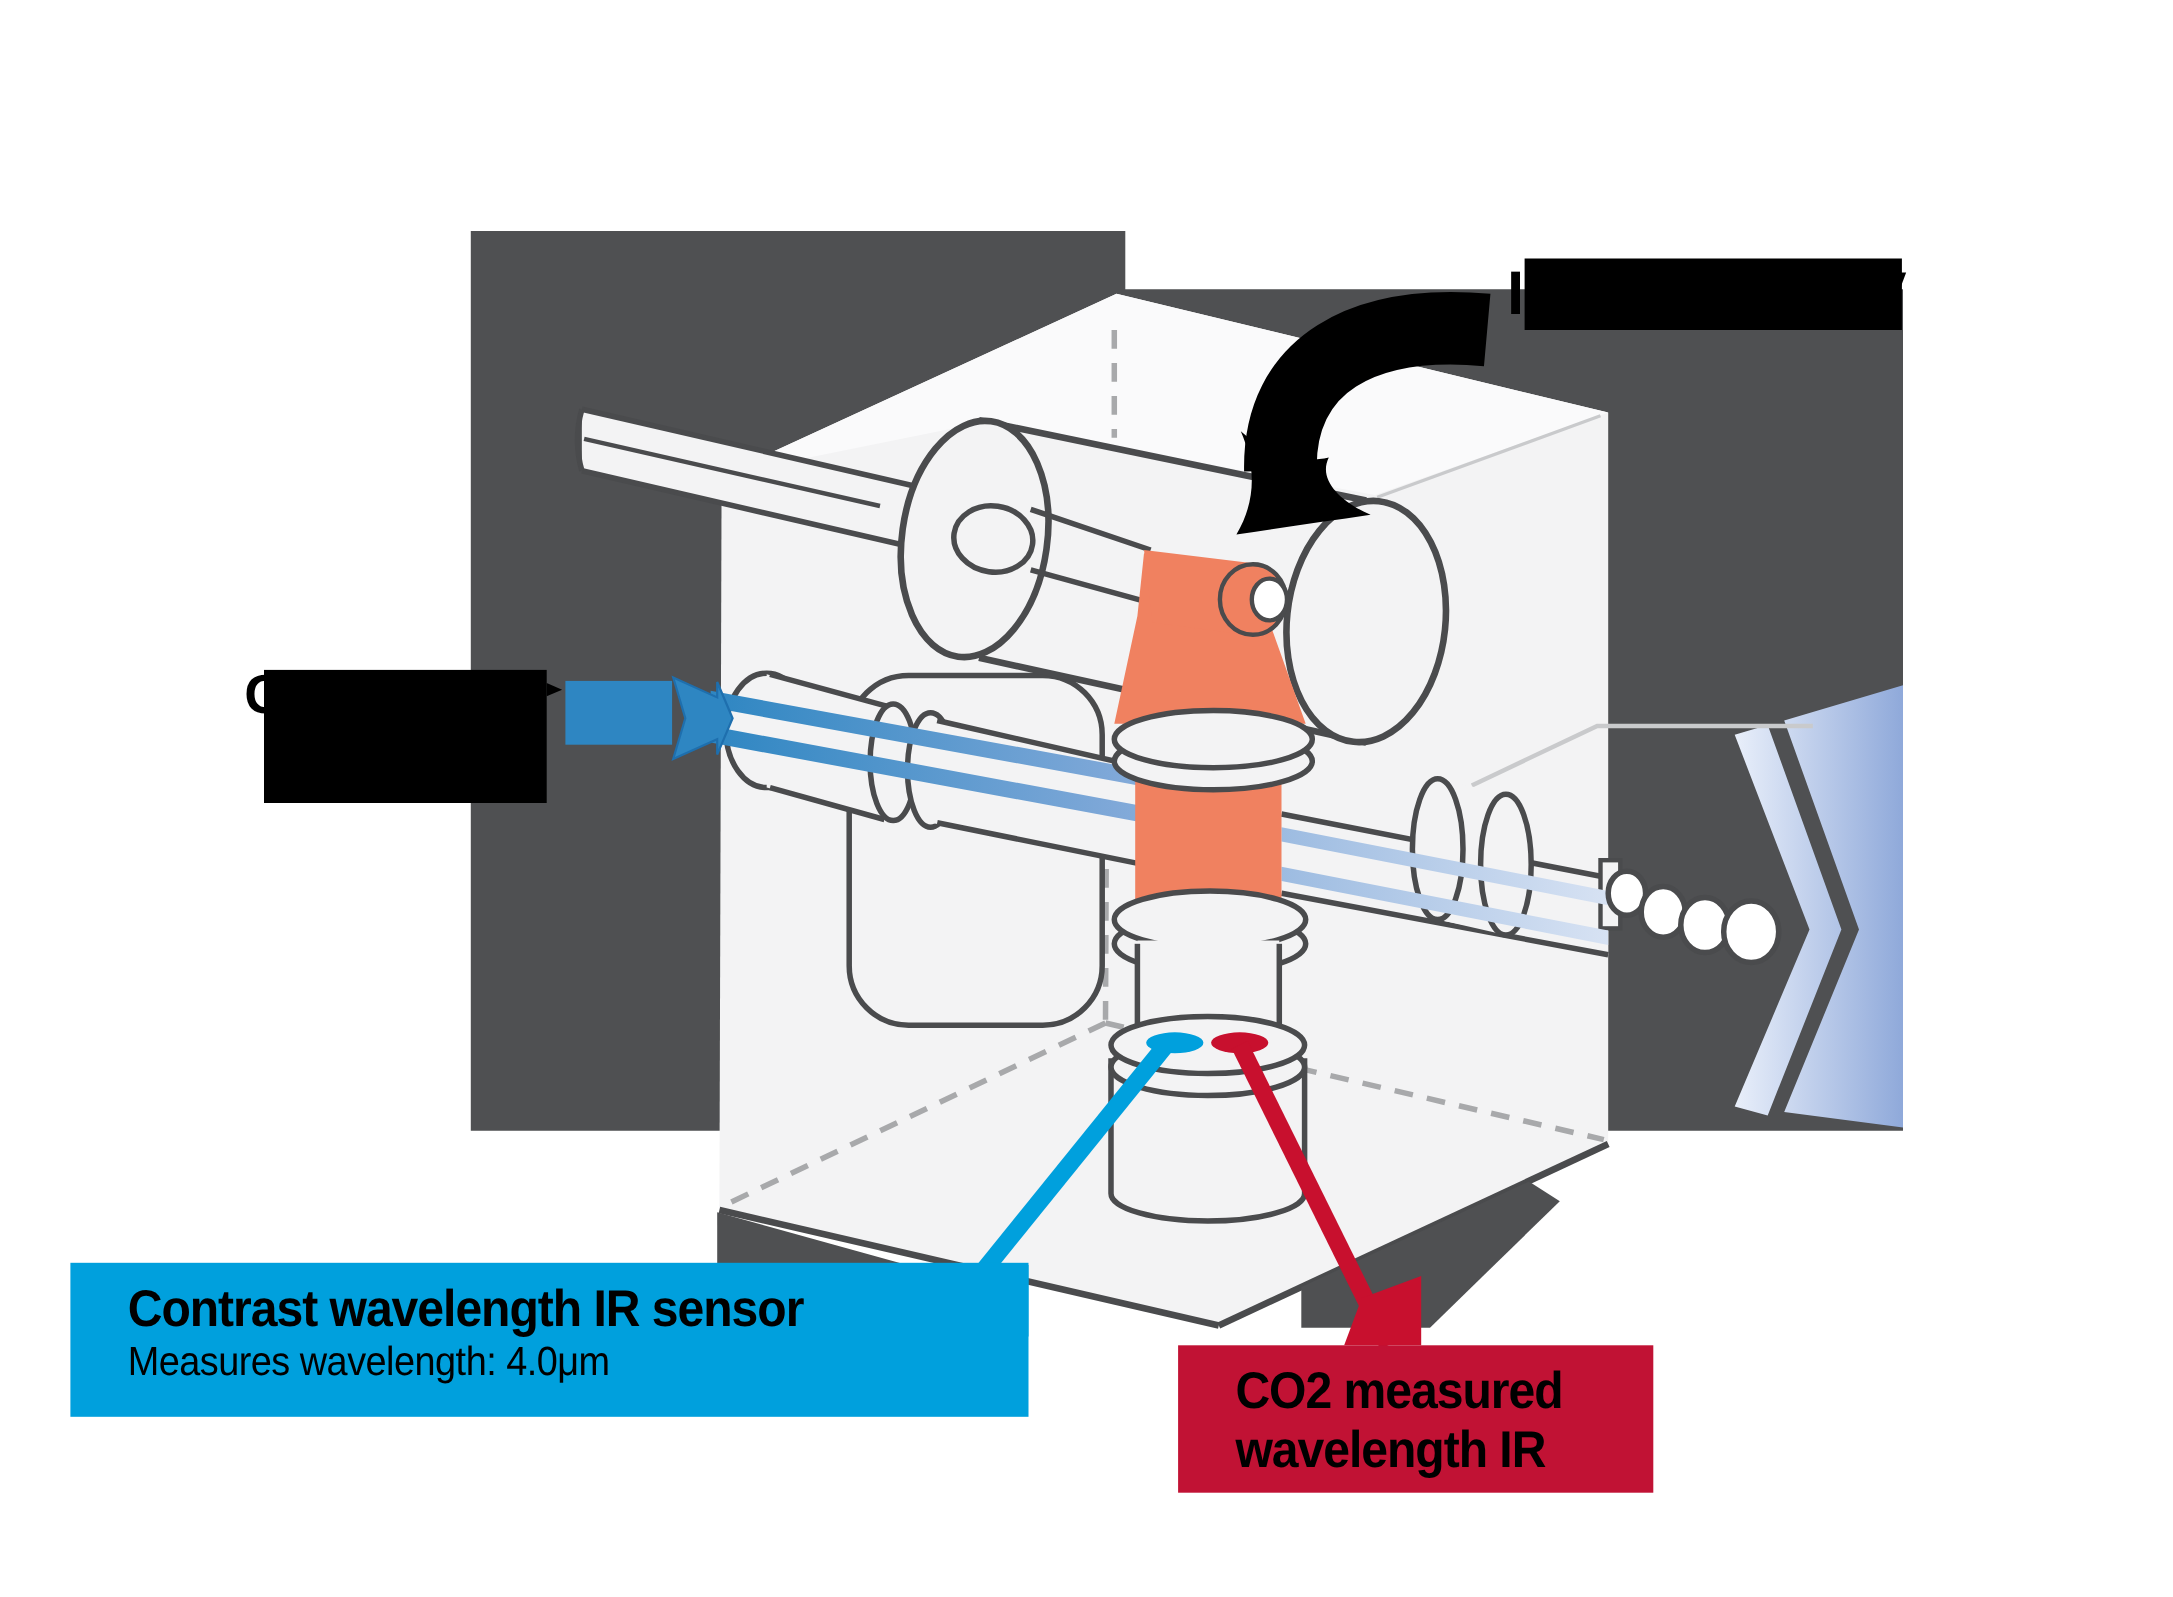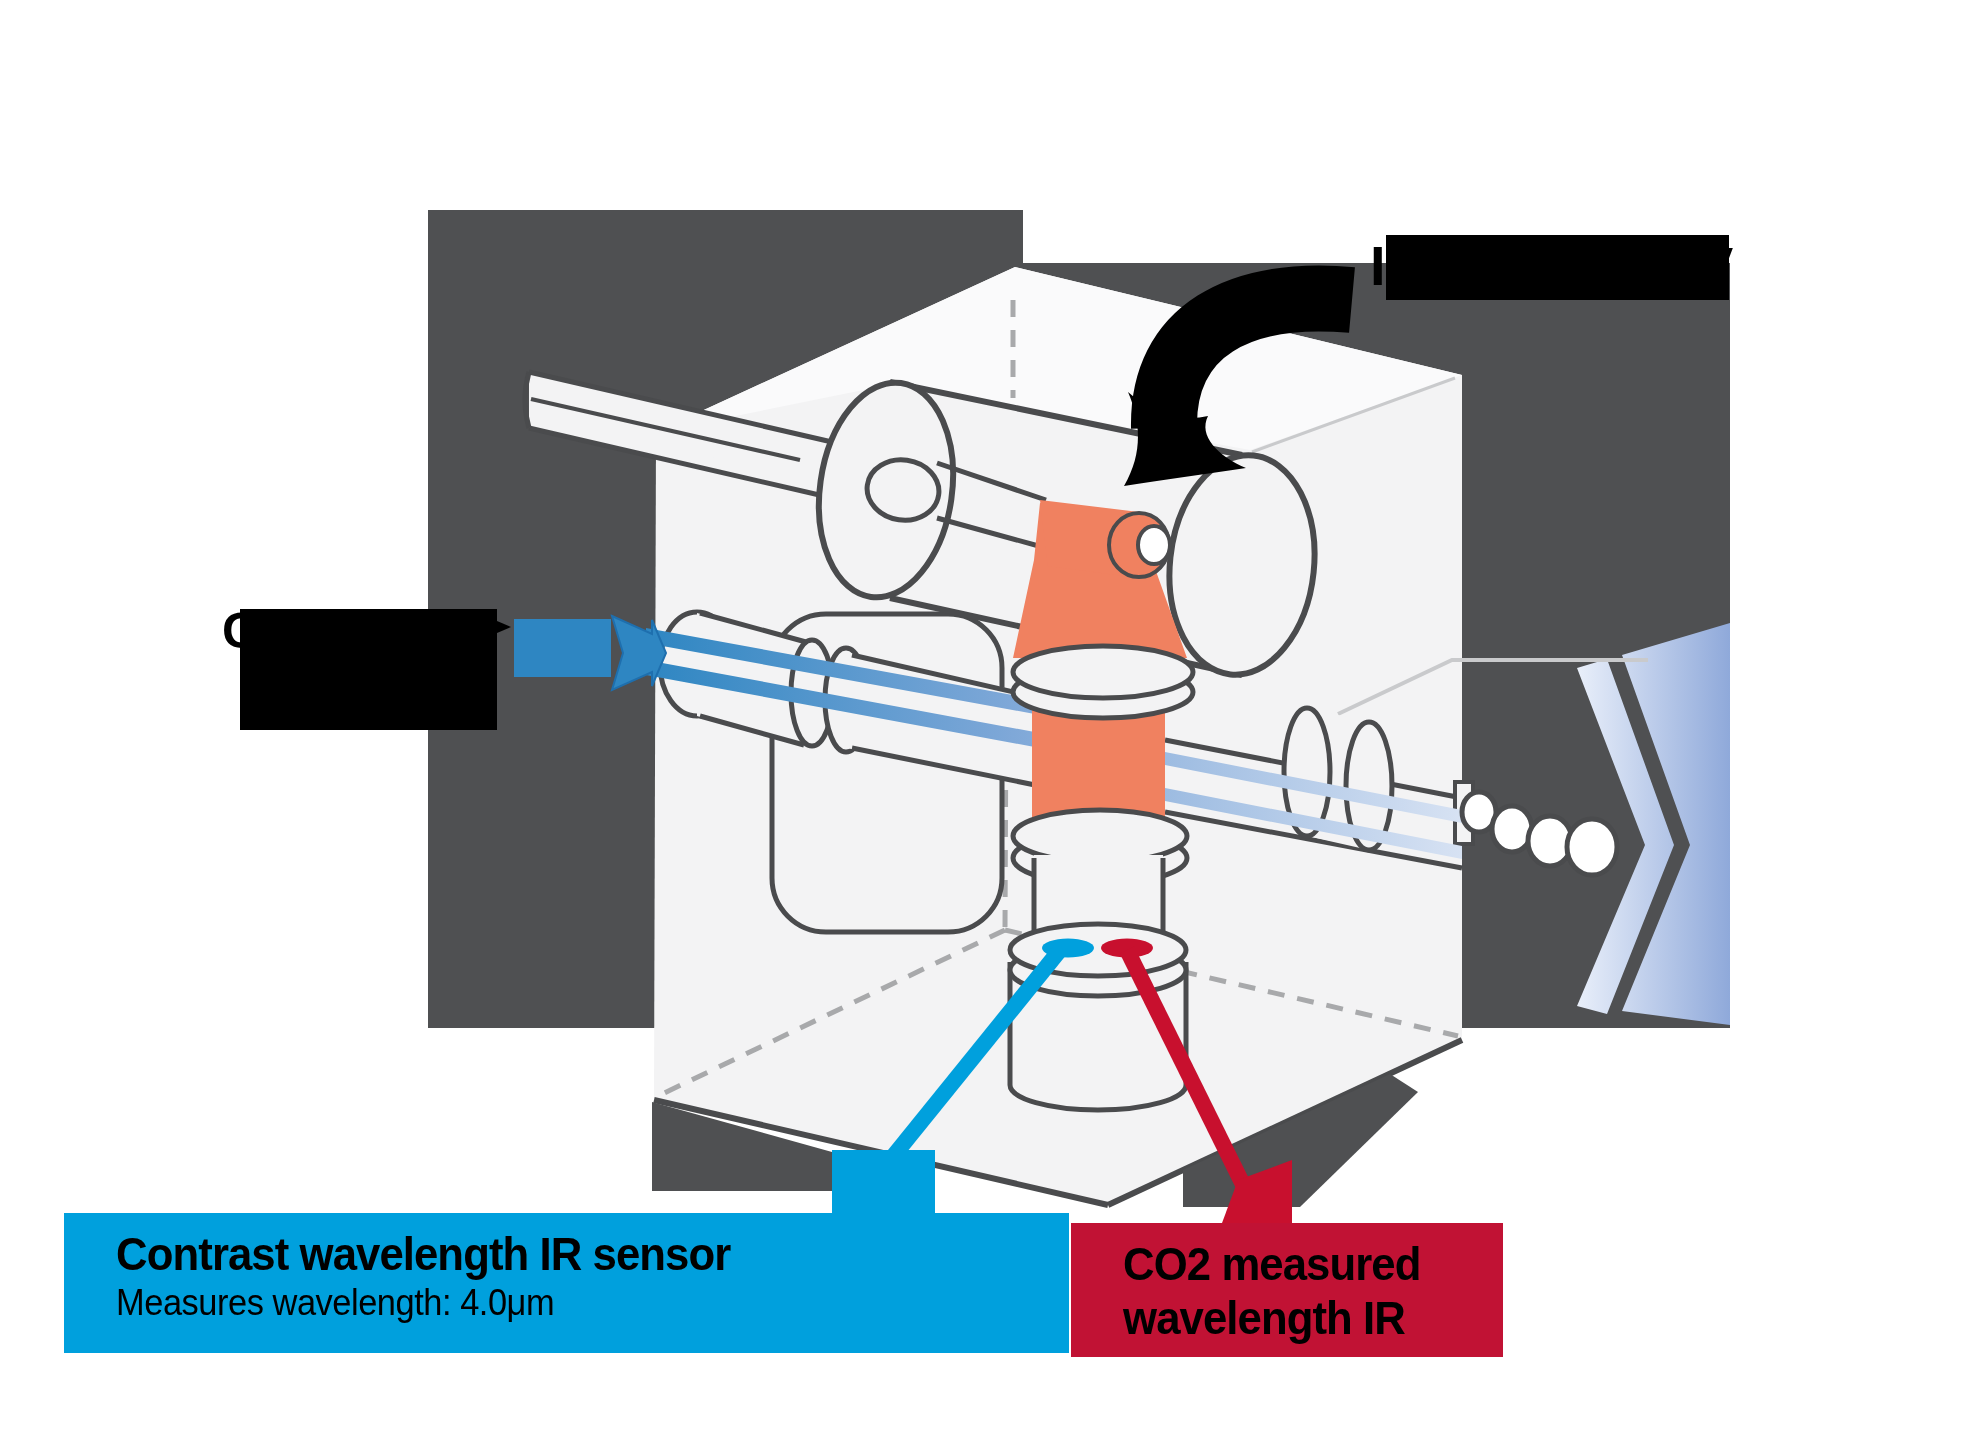--- a/index.html
+++ b/index.html
@@ -175,21 +175,21 @@
 
 <span class="fragment" style="left:222px;top:606px;font-size:50px;">G</span>
 <div class="abs blackbox" style="left:240px;top:609px;width:257px;height:121px;"></div>
 <div class="tick-right" style="left:497px;top:621px;"></div>
 
 <span class="fragment" style="left:1370px;top:238px;font-size:56px;">I</span>
 <span class="fragment" style="left:1702px;top:230px;font-size:56px;z-index:0;">y</span>
 <div class="abs blackbox" style="left:1386px;top:235px;width:343px;height:65px;z-index:1;"></div>
 
 <div class="abs cyan-bg" style="left:832px;top:1150px;width:103px;height:65px;"></div>
-<div class="colorbox cyan-bg" style="left:64px;top:1213px;width:1005px;height:140px;">
+<div class="colorbox cyan-bg" style="left:64px;top:1148px;width:871px;height:140px;">
   <div class="inner">
     <h2>Contrast wavelength IR sensor</h2>
     <p>Measures wavelength: 4.0μm</p>
   </div>
 </div>
 
 <div class="colorbox red-bg" style="left:1071px;top:1223px;width:432px;height:134px;">
   <div class="inner">
     <h2>CO2 measured wavelength IR senor</h2>
     <p>Measures wavelength: 4.3μm</p>

